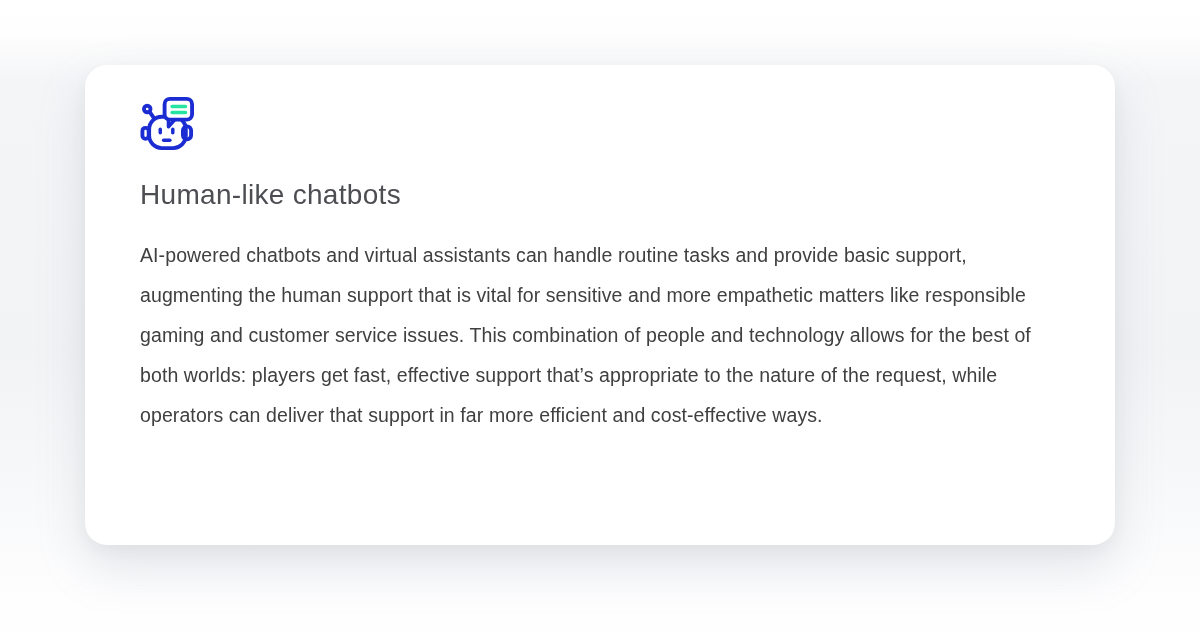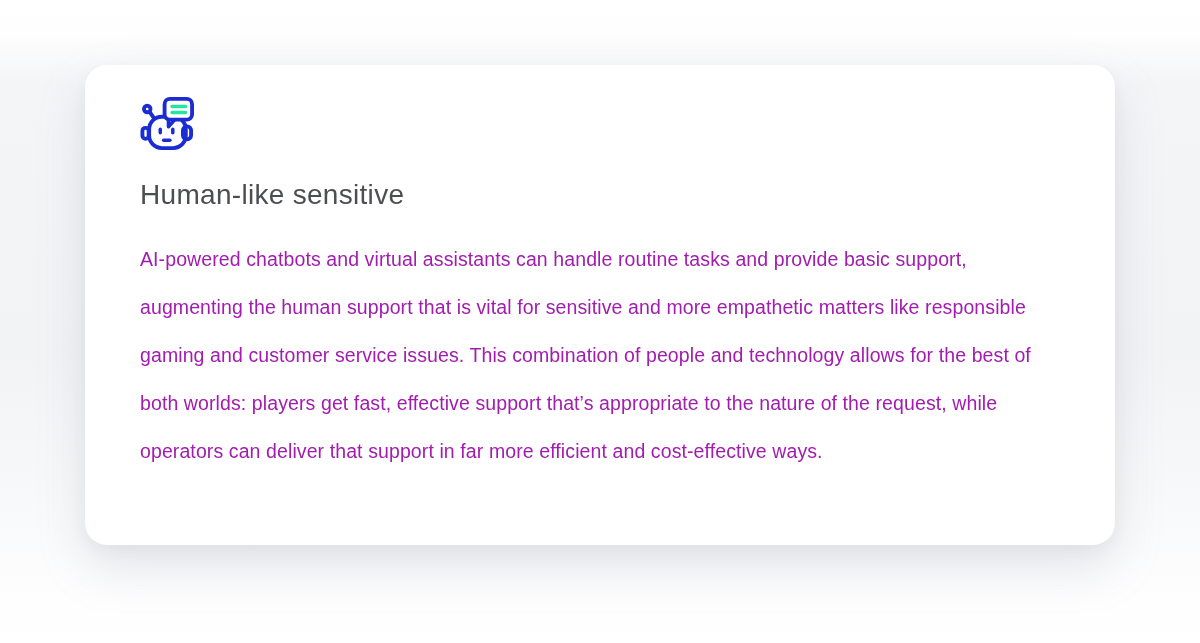--- a/index.html
+++ b/index.html
@@ -49,23 +49,23 @@
     font-size: 28px;
     font-weight: 500;
     letter-spacing: 0.3px;
     color: #4c4e52;
   }
   .card-body {
     margin: 0;
     max-width: 935px;
     font-size: 19.5px;
     font-weight: 400;
-    line-height: 48px;
+    line-height: 40px;
     letter-spacing: 0.1px;
-    color: #a21caf;
+    color: #404040;
   }
 </style>
 </head>
 <body>
 
 <section class="card">
 
   <div class="icon-wrap">
     <svg viewBox="0 0 56 56" fill="none" xmlns="http://www.w3.org/2000/svg">
 
@@ -87,17 +87,17 @@
       </g>
 
       <g fill="none" stroke-width="3.6" stroke-linecap="round" stroke="#1b2dd2">
         <path d="M21 34.5 L21 38"></path>
         <path d="M34 34.5 L34 38"></path>
         <path d="M24.5 46 L31 46"></path>
       </g>
     </svg>
   </div>
 
-  <h2 class="card-title">Human-like sensitive</h2>
+  <h2 class="card-title">Human-like chatbots</h2>
 
   <p class="card-body">AI-powered chatbots and virtual assistants can handle routine tasks and provide basic support, augmenting the human support that is vital for sensitive and more empathetic matters like responsible gaming and customer service issues. This combination of people and technology allows for the best of both worlds: players get fast, effective support that’s appropriate to the nature of the request, while operators can deliver that support in far more efficient and cost-effective ways.</p>
 
 </section>
 
 </body></html>

